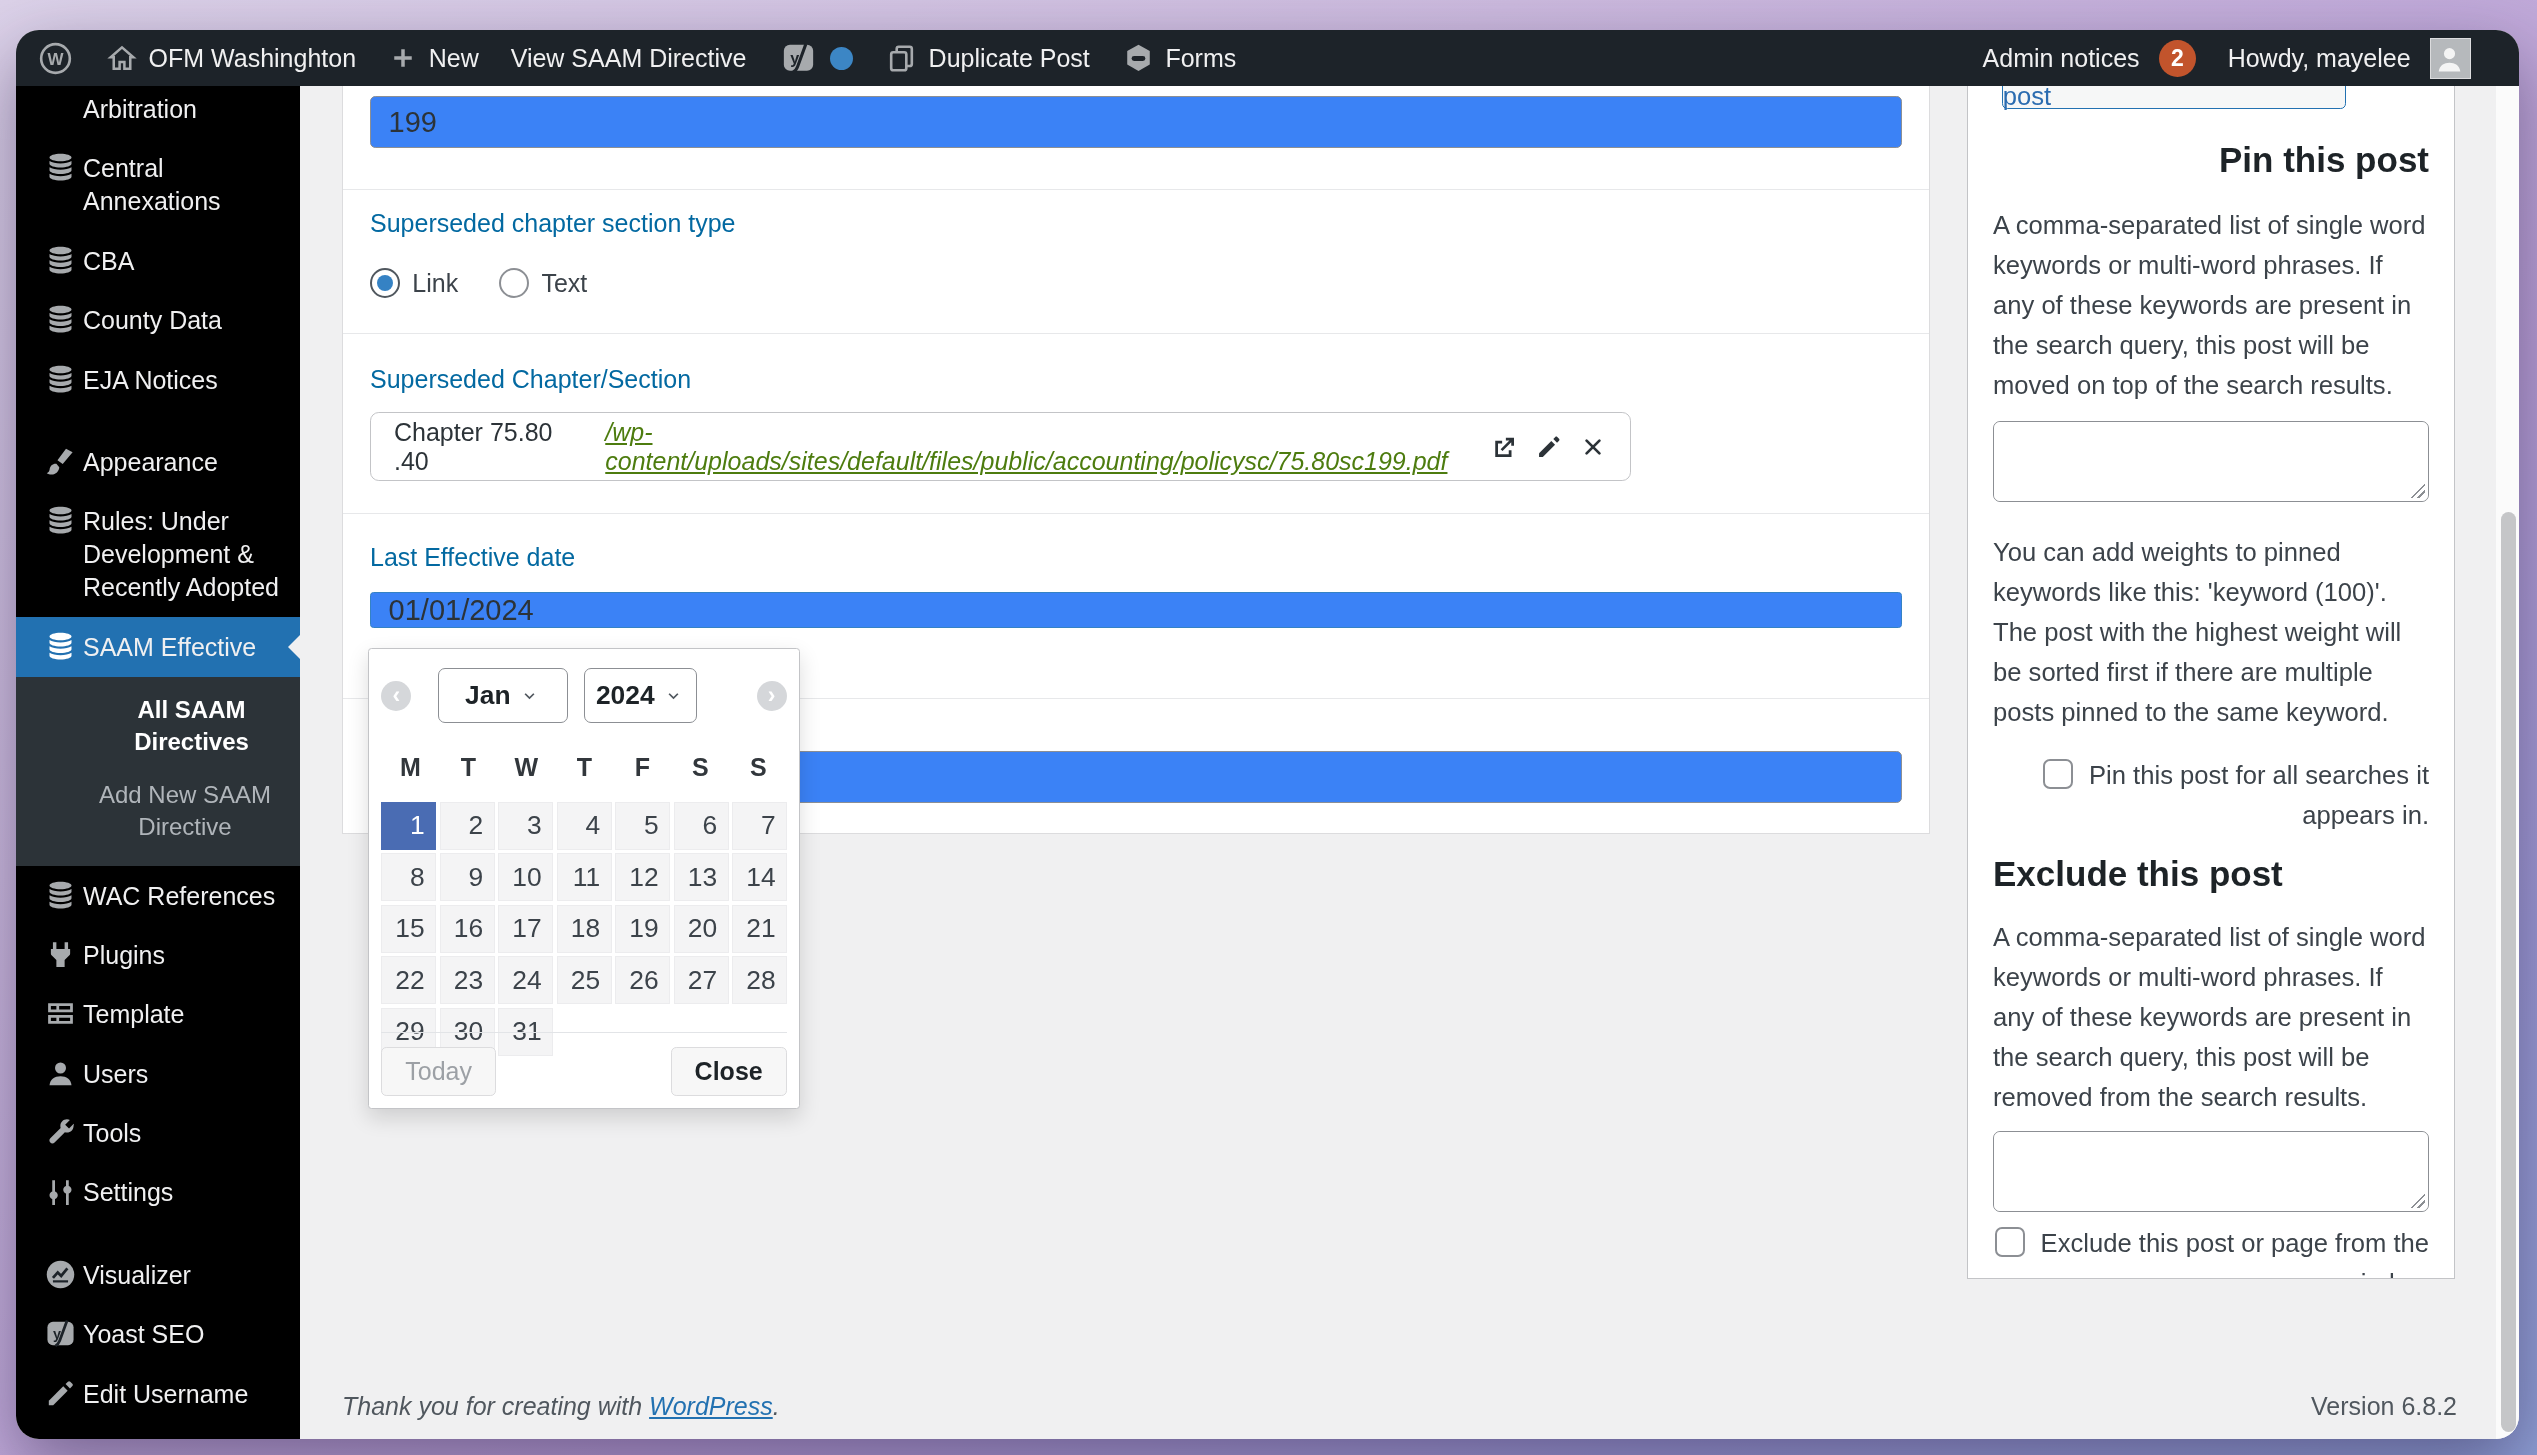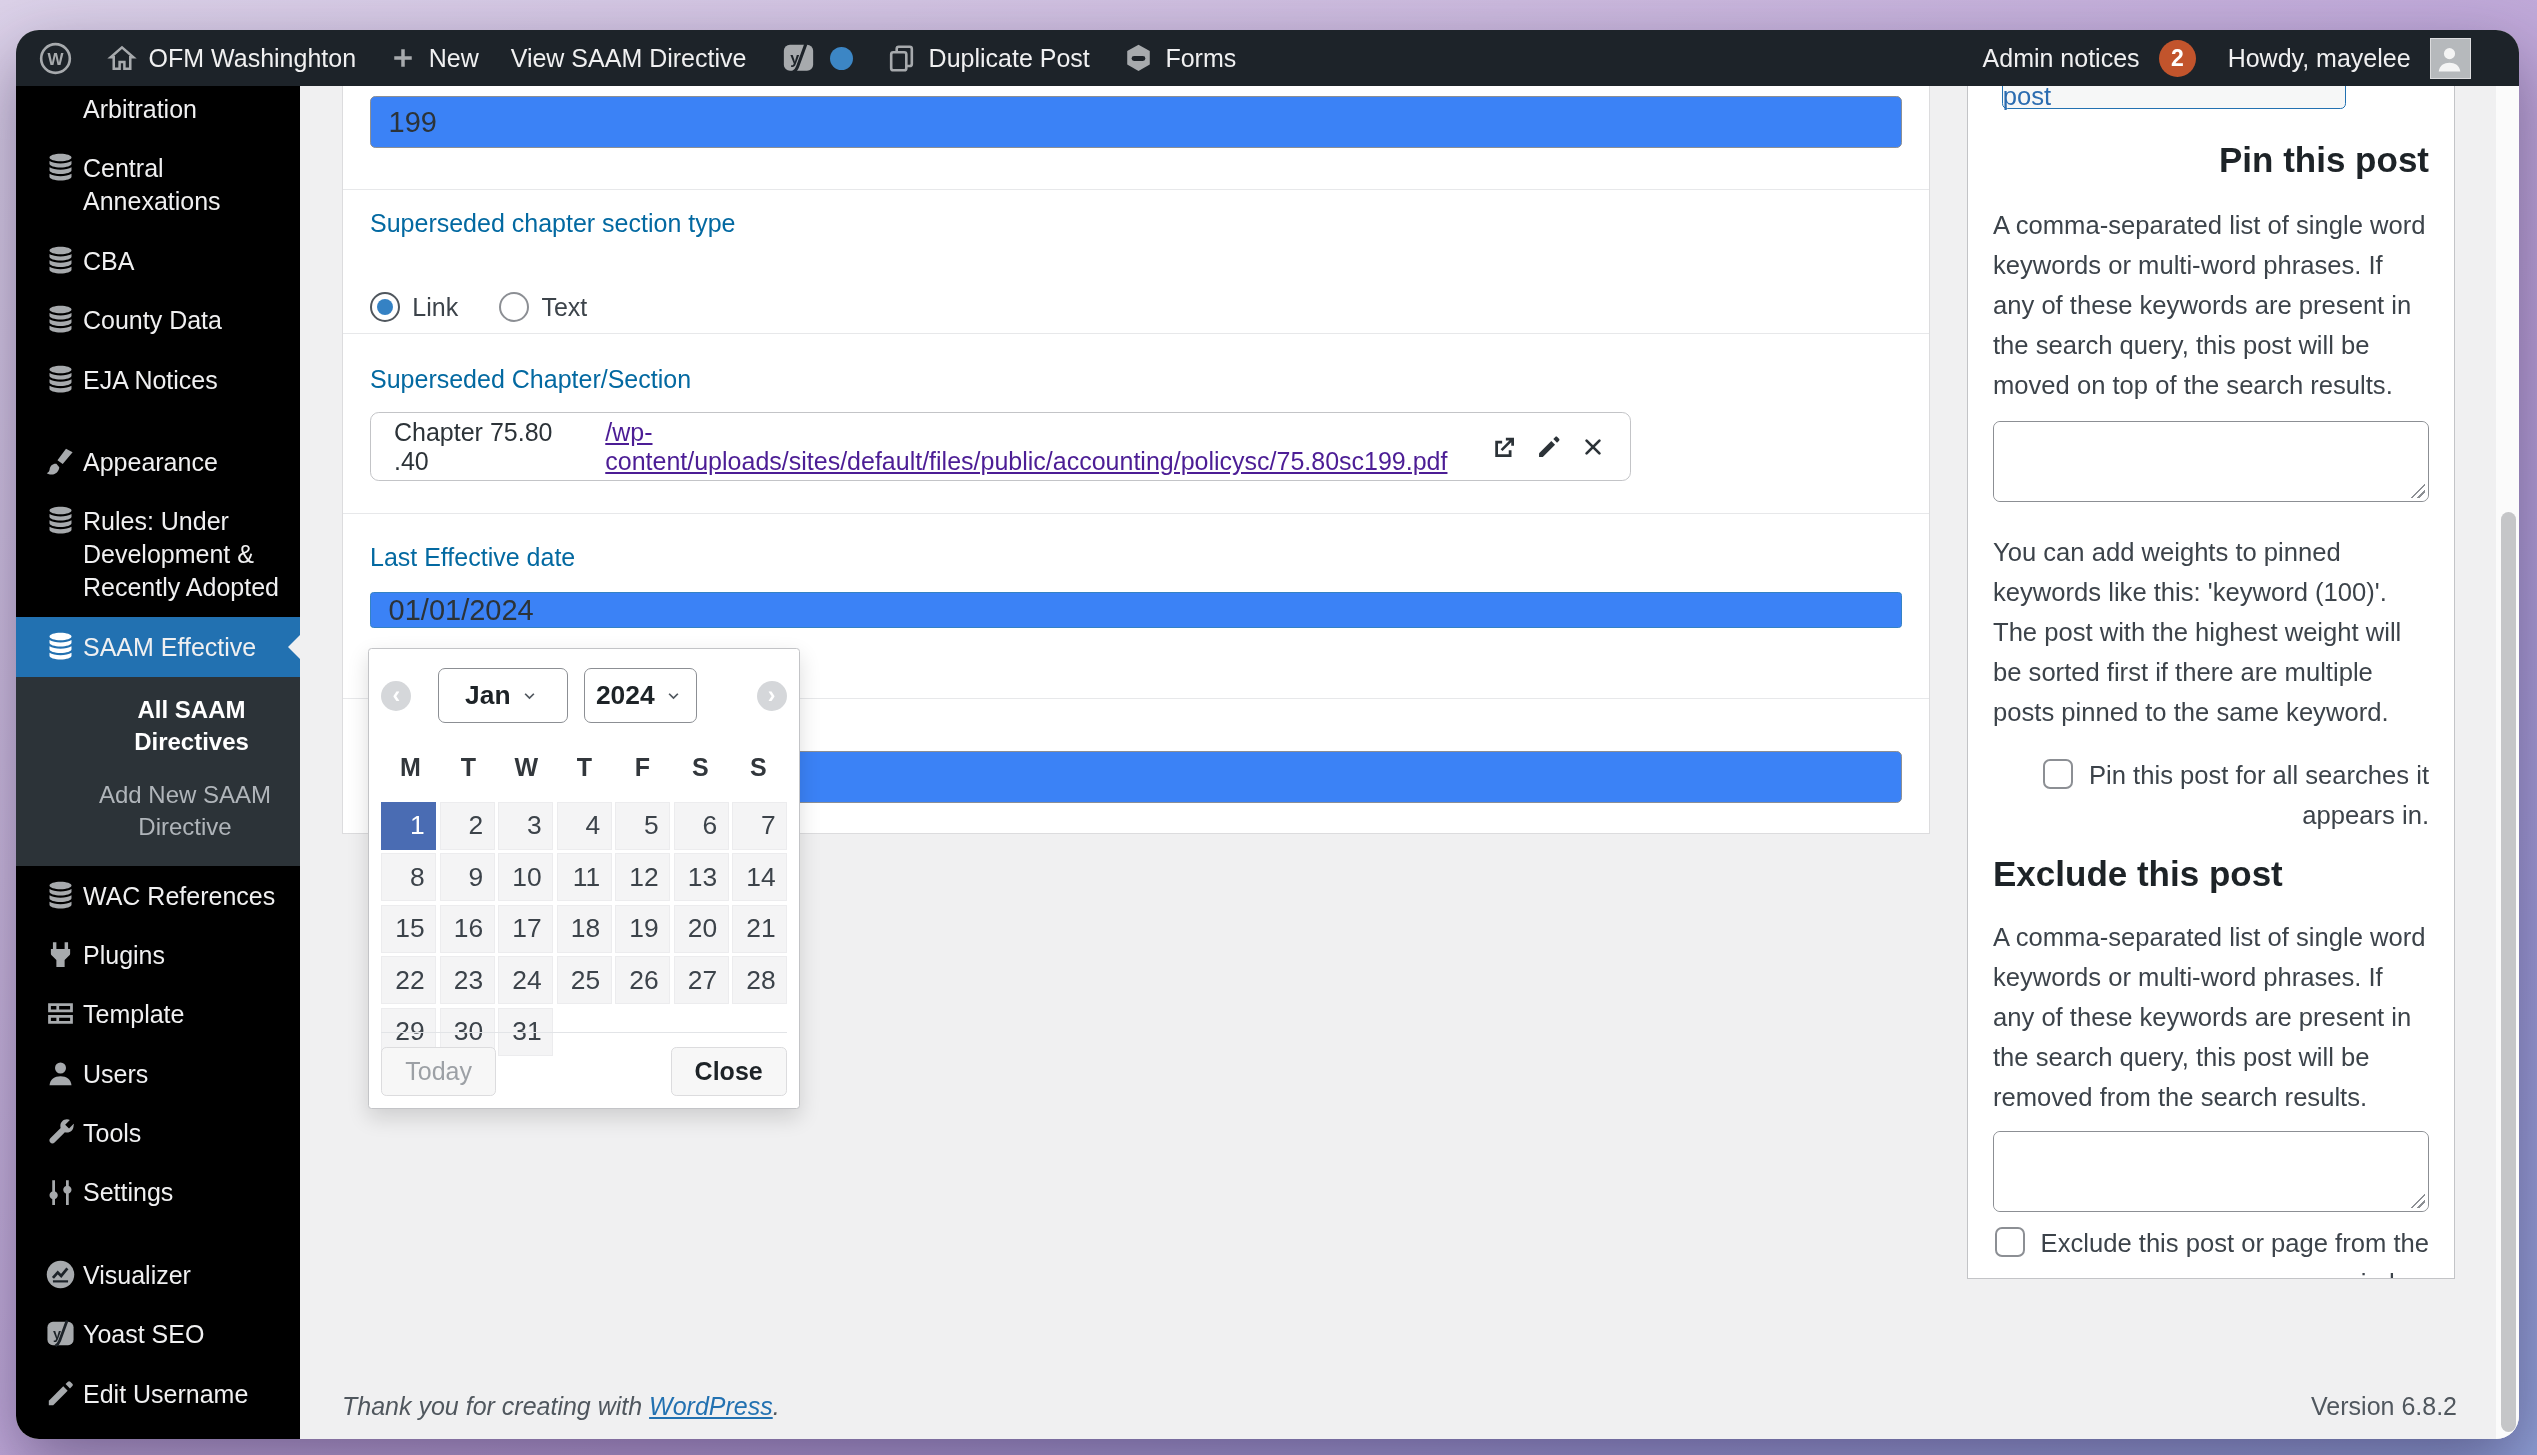--- a/index.html
+++ b/index.html
@@ -38,28 +38,28 @@
   
   .page { position:absolute; left:284px; top:0; right:23px; bottom:0; }
 
   .main-panel { position:absolute; left:42px; top:35px; width:1588px; height:769px; background:#fff; border:0.9px solid #dcdcde; border-top:none; z-index:1; }
   .fieldwrap { position:absolute; left:27px; right:27px; }
   .divider { position:absolute; left:0; right:0; height:0.9px; background:#e7e8ea; }
   .flabel { font-size:25px; color:#0369a1; }
   .text-input { width:100%; height:52px; border:0.9px solid #8c8f94; border-radius:5.3px; font-size:29px; color:#2c3338; padding:0 17.6px; font-family:"Liberation Sans",sans-serif; background:#3b82f6; }
   .text-input.focused { border:1.8px solid #3582c4; border-radius:3.5px; height:36px; }
 
-  .radio-row { display:flex; align-items:center; gap:41px;margin-top:24px; }
+  .radio-row { display:flex; align-items:center; gap:41px; }
   .radio-opt { display:flex; align-items:center; gap:12.3px; font-size:25px; color:#3c434a; cursor:pointer; }
   .radio { width:30px; height:30px; border-radius:50%; border:2.6px solid #8c8f94; background:#fff; position:relative; flex:none; }
   .radio.checked { border-color:#50575e; }
   .radio.checked::after { content:""; position:absolute; left:50%; top:50%; width:16px; height:16px; margin:-8px 0 0 -8px; border-radius:50%; background:#3582c4; }
 
   .chapter-box { position:absolute; left:27px; width:1261px; height:69px; border:0.9px solid #c3c4c7; border-radius:8.8px; display:flex; align-items:center; gap:16px; padding:0 23px; font-size:25px; color:#2c3338; background:#fff; }
-  .chapter-box a { color:#4c1d95; }
+  .chapter-box a { color:#4d7c0f;font-style:italic; }
   .cb-icon { color:#2c3338; cursor:pointer; display:flex; }
 
   
   .datepicker { position:absolute; left:68px; top:618px; width:432px; height:461px; background:#fff; border:0.9px solid #c3c4c7; border-radius:3.5px; box-shadow:0 8.8px 21px rgba(0,0,0,.14); z-index:20; padding:12.3px; }
   .dp-header { display:flex; align-items:center; margin-top:7px; }
   .dp-nav { width:30px; height:30px; border-radius:50%; background:#d5d7da; color:#fff; font-size:23px; line-height:28px; text-align:center; flex:none; cursor:pointer; font-weight:bold; }
   .dp-select { height:55px; border:0.9px solid #8c8f94; border-radius:7px; background:#fff; display:flex; align-items:center; justify-content:center; gap:8.8px; font-size:26.4px; font-weight:bold; color:#1d2327; cursor:pointer; }
   .dp-month { width:130px; margin-left:26.4px; }
   .dp-year { width:113px; margin-left:16px; }
   .dp-next { margin-left:auto; }

